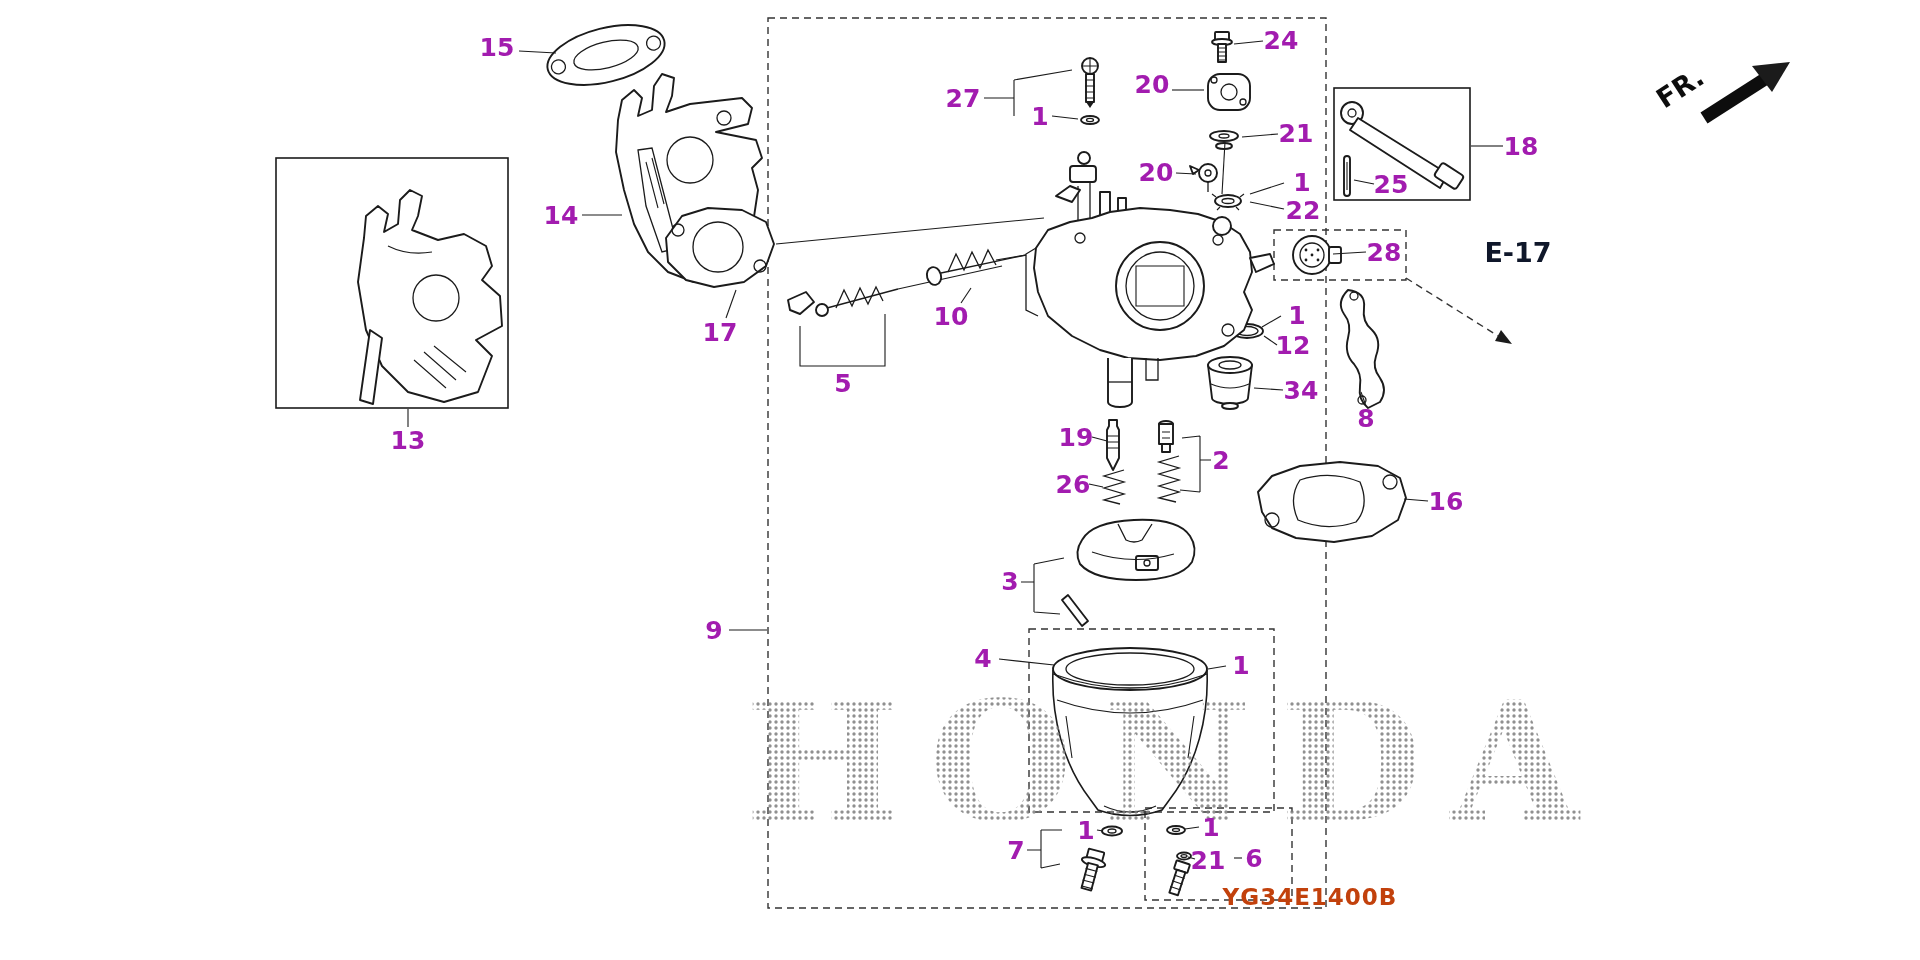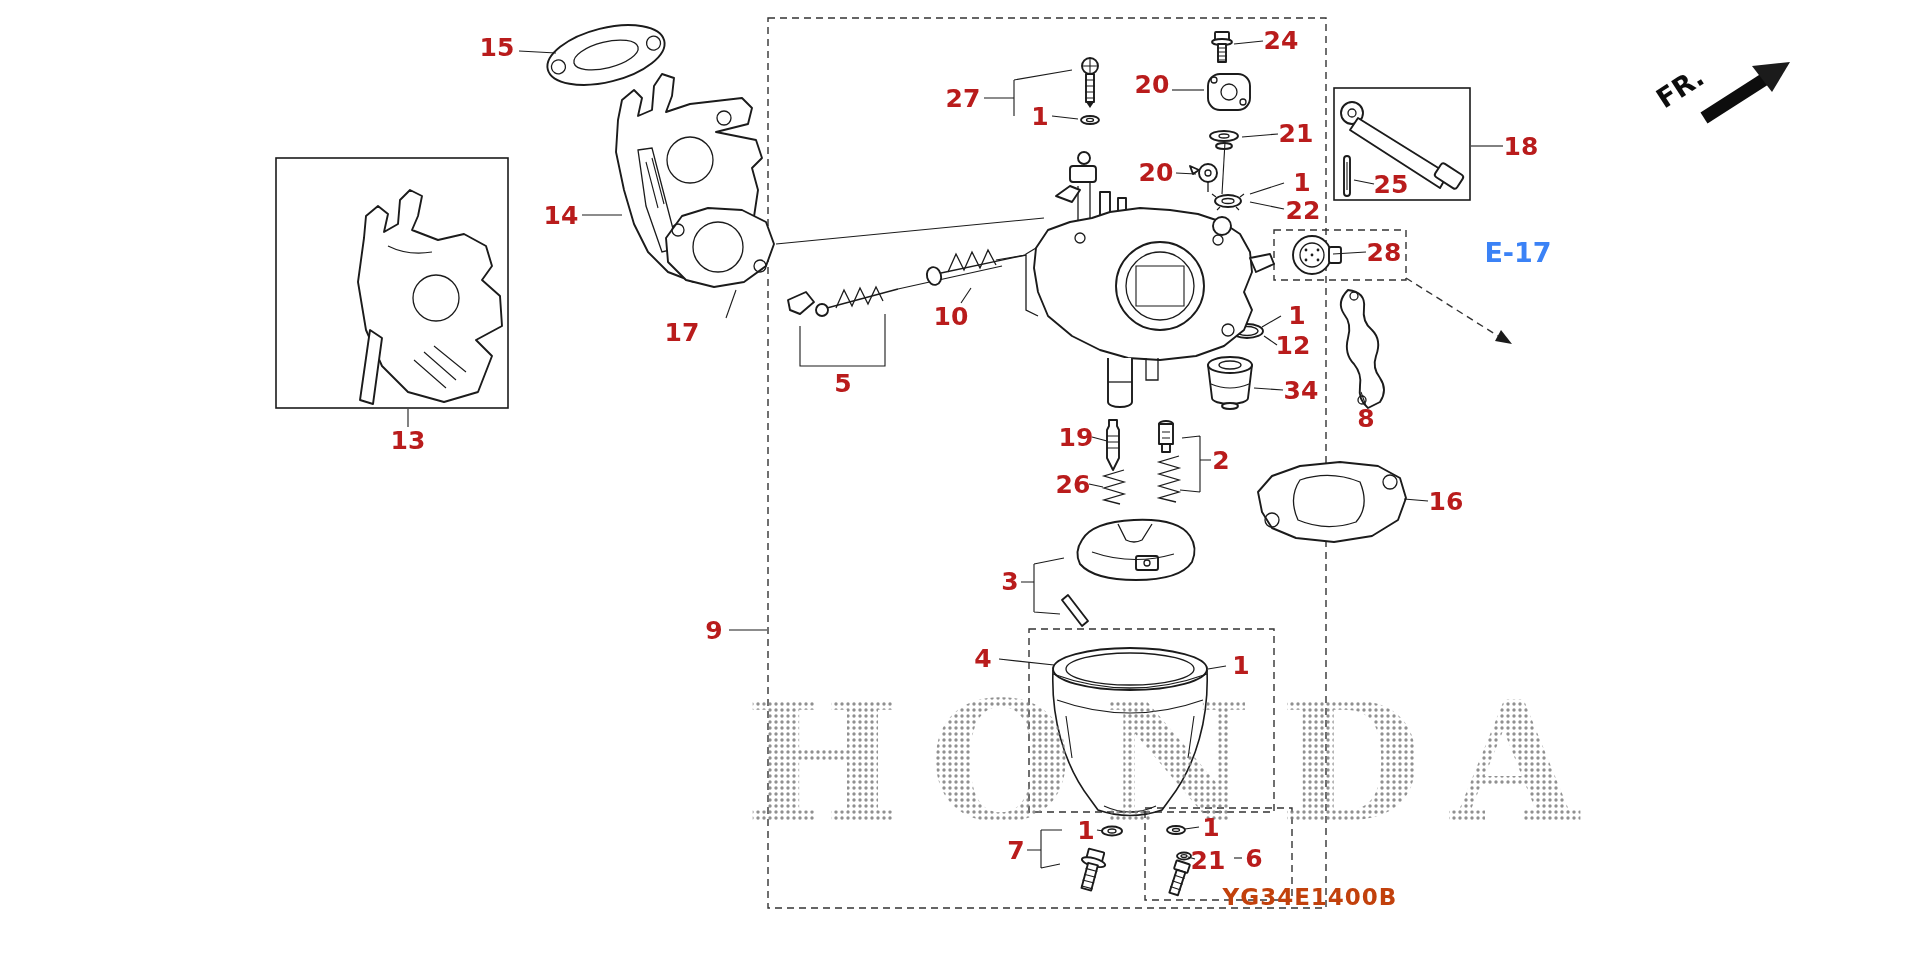--- a/index.html
+++ b/index.html
@@ -11,26 +11,26 @@
   
   .o  { fill:#ffffff; stroke:#1b1b1b; stroke-width:1.9; stroke-linejoin:round; }
   .d  { fill:none; stroke:#1b1b1b; stroke-width:1.3; }
   .l  { fill:none; stroke:#1b1b1b; stroke-width:1.1; }
   .db { fill:none; stroke:#333333; stroke-width:1.4; stroke-dasharray:7 5; }
   .sb { fill:none; stroke:#1b1b1b; stroke-width:1.6; }
   .f  { fill:#1b1b1b; stroke:none; }
 
   .co {
     position:absolute; transform:translate(-50%,-50%);
-    font-size:25px; font-weight:bold; color:#b91c1c; white-space:nowrap;
+    font-size:25px; font-weight:bold; color:#a21caf; white-space:nowrap;
     font-family:"DejaVu Sans", sans-serif;
   }
   .ref-label {
     position:absolute; transform:translate(-50%,-50%);
-    font-size:27px; font-weight:bold; color:#3b82f6; white-space:nowrap;
+    font-size:27px; font-weight:bold; color:#0f172a; white-space:nowrap;
   }
   .fr {
     position:absolute; left:1655px; top:72px;
     font-size:27px; font-weight:bold; transform:rotate(-33deg); color:#0d0d0d;
   }
   .code {
     position:absolute; left:1310px; top:897px; transform:translate(-50%,-50%);
     font-size:23px; font-weight:bold; letter-spacing:1px; color:#c2410c;
   }
 </style>
@@ -330,21 +330,21 @@
     <pattern id="ht" width="6" height="6" patternUnits="userSpaceOnUse">
       <circle cx="2" cy="2" r="1.7" fill="#7d7d7d"></circle>
     </pattern>
   </defs>
   <text x="745" y="820" font-family="DejaVu Serif, serif" font-size="165" font-weight="bold" letter-spacing="28" fill="url(#ht)" opacity="0.85">HONDA</text>
 </svg>
 
 <div class="co" style="left:497px;top:47px">15</div>
 <div class="co" style="left:561px;top:215px">14</div>
 <div class="co" style="left:408px;top:440px">13</div>
-<div class="co" style="left:682px;top:332px">17</div>
+<div class="co" style="left:720px;top:332px">17</div>
 <div class="co" style="left:843px;top:383px">5</div>
 <div class="co" style="left:951px;top:316px">10</div>
 <div class="co" style="left:963px;top:98px">27</div>
 <div class="co" style="left:1040px;top:116px">1</div>
 <div class="co" style="left:1152px;top:84px">20</div>
 <div class="co" style="left:1281px;top:40px">24</div>
 <div class="co" style="left:1296px;top:133px">21</div>
 <div class="co" style="left:1156px;top:172px">20</div>
 <div class="co" style="left:1302px;top:182px">1</div>
 <div class="co" style="left:1303px;top:210px">22</div>

